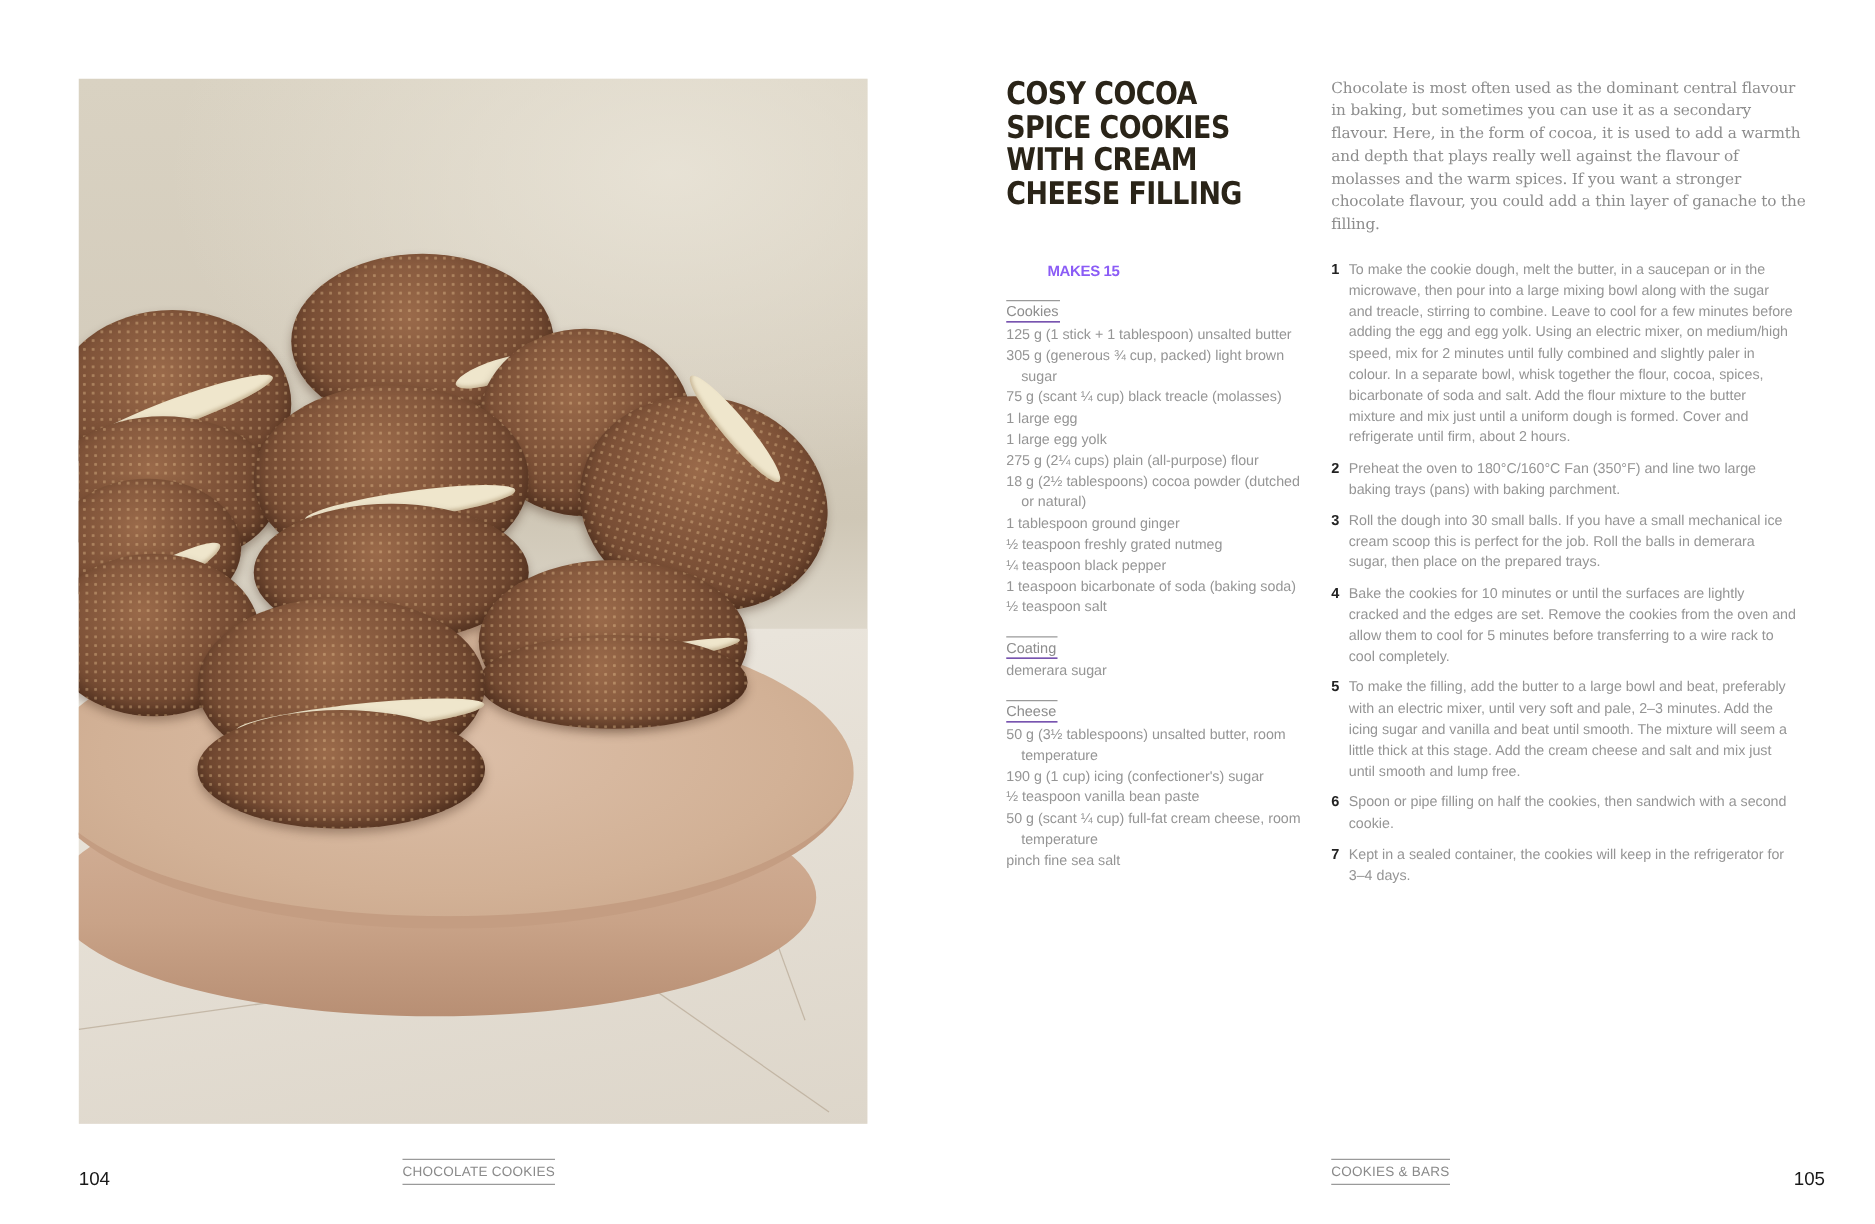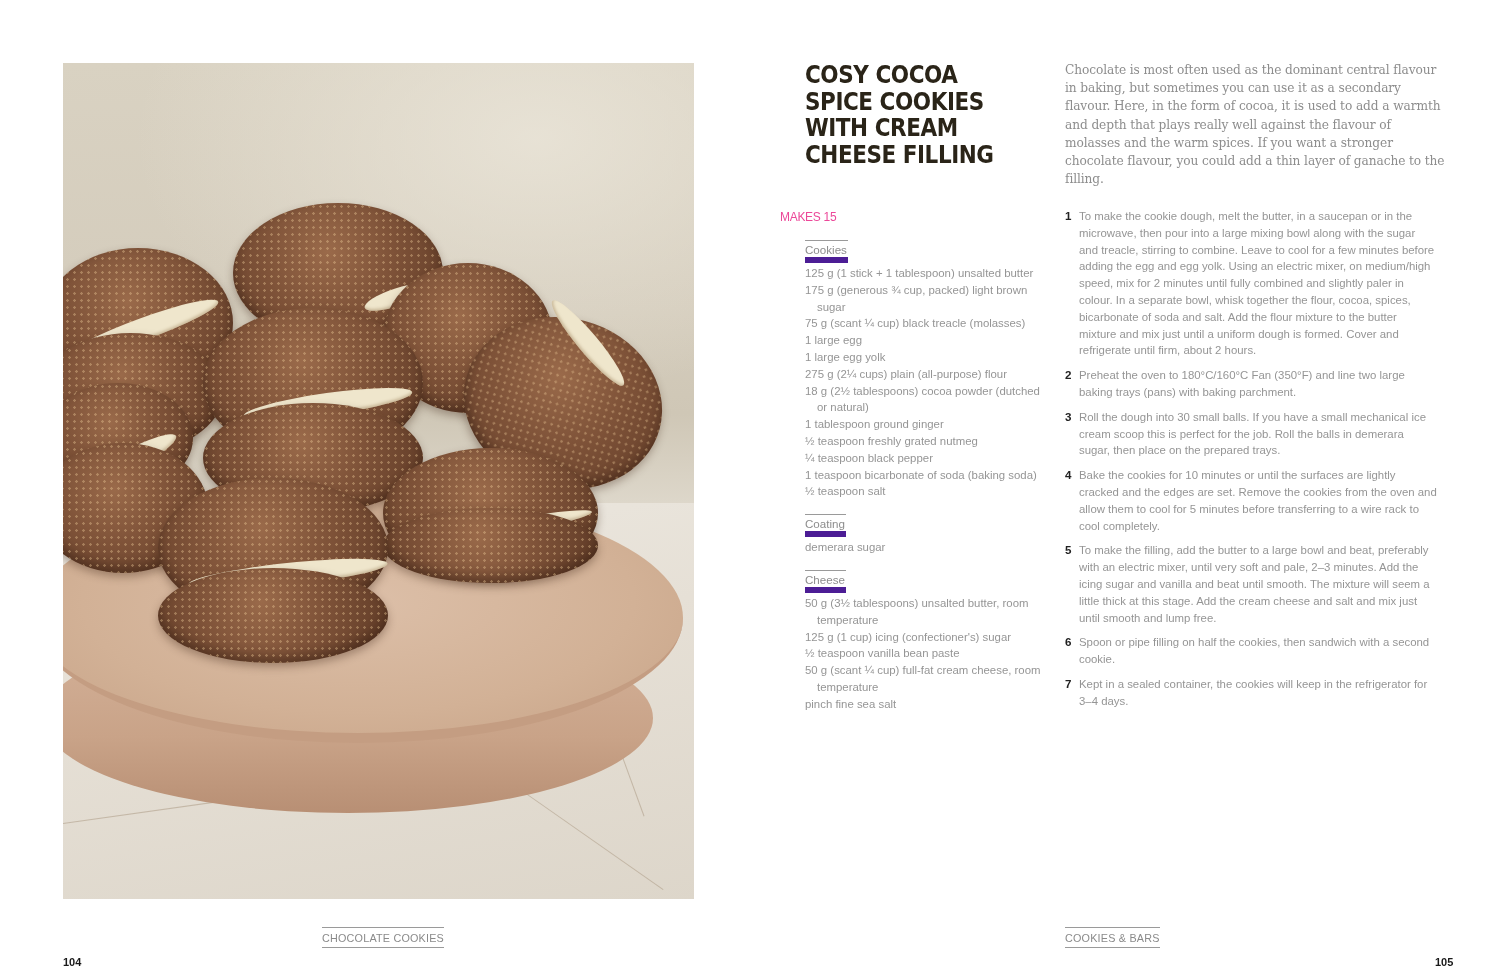--- a/index.html
+++ b/index.html
@@ -36,34 +36,34 @@
     position:absolute; left:805px; top:62px; width:250px;
     font-family: "DejaVu Sans", sans-serif; font-weight:bold; font-size:25px; line-height:26.5px;
     color:#2a2418; letter-spacing:-0.5px; transform: scaleX(0.86); transform-origin:left top;
     text-transform: uppercase;
   }
   .intro {
     position:absolute; left:1065px; top:61px; width:380px;
     font-family: "DejaVu Serif", serif; font-size:12.2px; line-height:18.2px; color:#8d8d8d;
     letter-spacing:-0.1px;
   }
-  .makes { position:absolute; left:780px; top:210px; font-size:12px; font-weight:normal; color:#ec4899; letter-spacing:-0.3px; }
+  .makes { position:absolute; left:838px; top:210px; font-size:12px; font-weight:bold; color:#8b5cf6; letter-spacing:-0.3px; }
 
   .ingredients { position:absolute; left:805px; top:240px; width:240px; font-size:11.4px; line-height:16.8px; color:#959595; }
-  .ing-heading { display:inline-block; border-top:1px solid #9a9a9a; border-bottom:6px solid #4c1d95; padding:1px 1px 0 0; line-height:15px; margin-bottom:2px; color:#8d8d8d; font-size:11.6px; }
+  .ing-heading { display:inline-block; border-top:1px solid #9a9a9a; border-bottom:1px solid #4c1d95; padding:1px 1px 0 0; line-height:15px; margin-bottom:2px; color:#8d8d8d; font-size:11.6px; }
   .ing-group { margin-bottom:14px; }
   .ing-item { padding-left:12px; text-indent:-12px; }
 
   .method { position:absolute; left:1065px; top:208px; width:372px; font-size:11.4px; line-height:16.8px; color:#959595; }
   .step { display:flex; margin-bottom:8px; }
   .step-num { width:14px; flex:none; font-weight:bold; color:#222; font-size:11.6px; }
   .step-text { flex:1; }
 
   
-  .page-num { position:absolute; top:956px; font-size:11px; font-weight:bold; color:#1a1a1a; }
+  .page-num { position:absolute; top:935px; font-size:15px; font-weight:normal; color:#1a1a1a; }
   .running { position:absolute; top:927px; font-size:10.8px; color:#8a8a8a; letter-spacing:0.2px;
     border-top:1px solid #9a9a9a; border-bottom:1px solid #9a9a9a; padding:3px 0 2px 0; line-height:14px; }
 </style>
 </head>
 <body>
 
 <div class="photo">
   <div class="wall-shade"></div>
   <div class="marble"></div>
   <div class="vein" style="left:0;top:760px;width:260px;transform:rotate(-8deg);"></div>
@@ -106,40 +106,40 @@
 
 <h1 class="title">Cosy Cocoa Spice Cookies with Cream Cheese Filling</h1>
 <p class="intro">Chocolate is most often used as the dominant central flavour in baking, but sometimes you can use it as a secondary flavour. Here, in the form of cocoa, it is used to add a warmth and depth that plays really well against the flavour of molasses and the warm spices. If you want a stronger chocolate flavour, you could add a thin layer of ganache to the filling.</p>
 
 <div class="makes">MAKES 15</div>
 
 <div class="ingredients">
   <div class="ing-group">
     <div class="ing-heading">Cookies</div>
     <div class="ing-item">125 g (1 stick + 1 tablespoon) unsalted butter</div>
-    <div class="ing-item">175 g (generous ¾ cup, packed) light brown sugar</div>
+    <div class="ing-item">305 g (generous ¾ cup, packed) light brown sugar</div>
     <div class="ing-item">75 g (scant ¼ cup) black treacle (molasses)</div>
     <div class="ing-item">1 large egg</div>
     <div class="ing-item">1 large egg yolk</div>
     <div class="ing-item">275 g (2¼ cups) plain (all-purpose) flour</div>
     <div class="ing-item">18 g (2½ tablespoons) cocoa powder (dutched or natural)</div>
     <div class="ing-item">1 tablespoon ground ginger</div>
     <div class="ing-item">½ teaspoon freshly grated nutmeg</div>
     <div class="ing-item">¼ teaspoon black pepper</div>
     <div class="ing-item">1 teaspoon bicarbonate of soda (baking soda)</div>
     <div class="ing-item">½ teaspoon salt</div>
   </div>
   <div class="ing-group">
     <div class="ing-heading">Coating</div>
     <div class="ing-item">demerara sugar</div>
   </div>
   <div class="ing-group">
     <div class="ing-heading">Cheese</div>
     <div class="ing-item">50 g (3½ tablespoons) unsalted butter, room temperature</div>
-    <div class="ing-item">125 g (1 cup) icing (confectioner's) sugar</div>
+    <div class="ing-item">190 g (1 cup) icing (confectioner's) sugar</div>
     <div class="ing-item">½ teaspoon vanilla bean paste</div>
     <div class="ing-item">50 g (scant ¼ cup) full-fat cream cheese, room temperature</div>
     <div class="ing-item">pinch fine sea salt</div>
   </div>
 </div>
 
 <div class="method">
   <div class="step">
     <span class="step-num">1</span>
     <span class="step-text">To make the cookie dough, melt the butter, in a saucepan or in the microwave, then pour into a large mixing bowl along with the sugar and treacle, stirring to combine. Leave to cool for a few minutes before adding the egg and egg yolk. Using an electric mixer, on medium/high speed, mix for 2 minutes until fully combined and slightly paler in colour. In a separate bowl, whisk together the flour, cocoa, spices, bicarbonate of soda and salt. Add the flour mixture to the butter mixture and mix just until a uniform dough is formed. Cover and refrigerate until firm, about 2 hours.</span>

